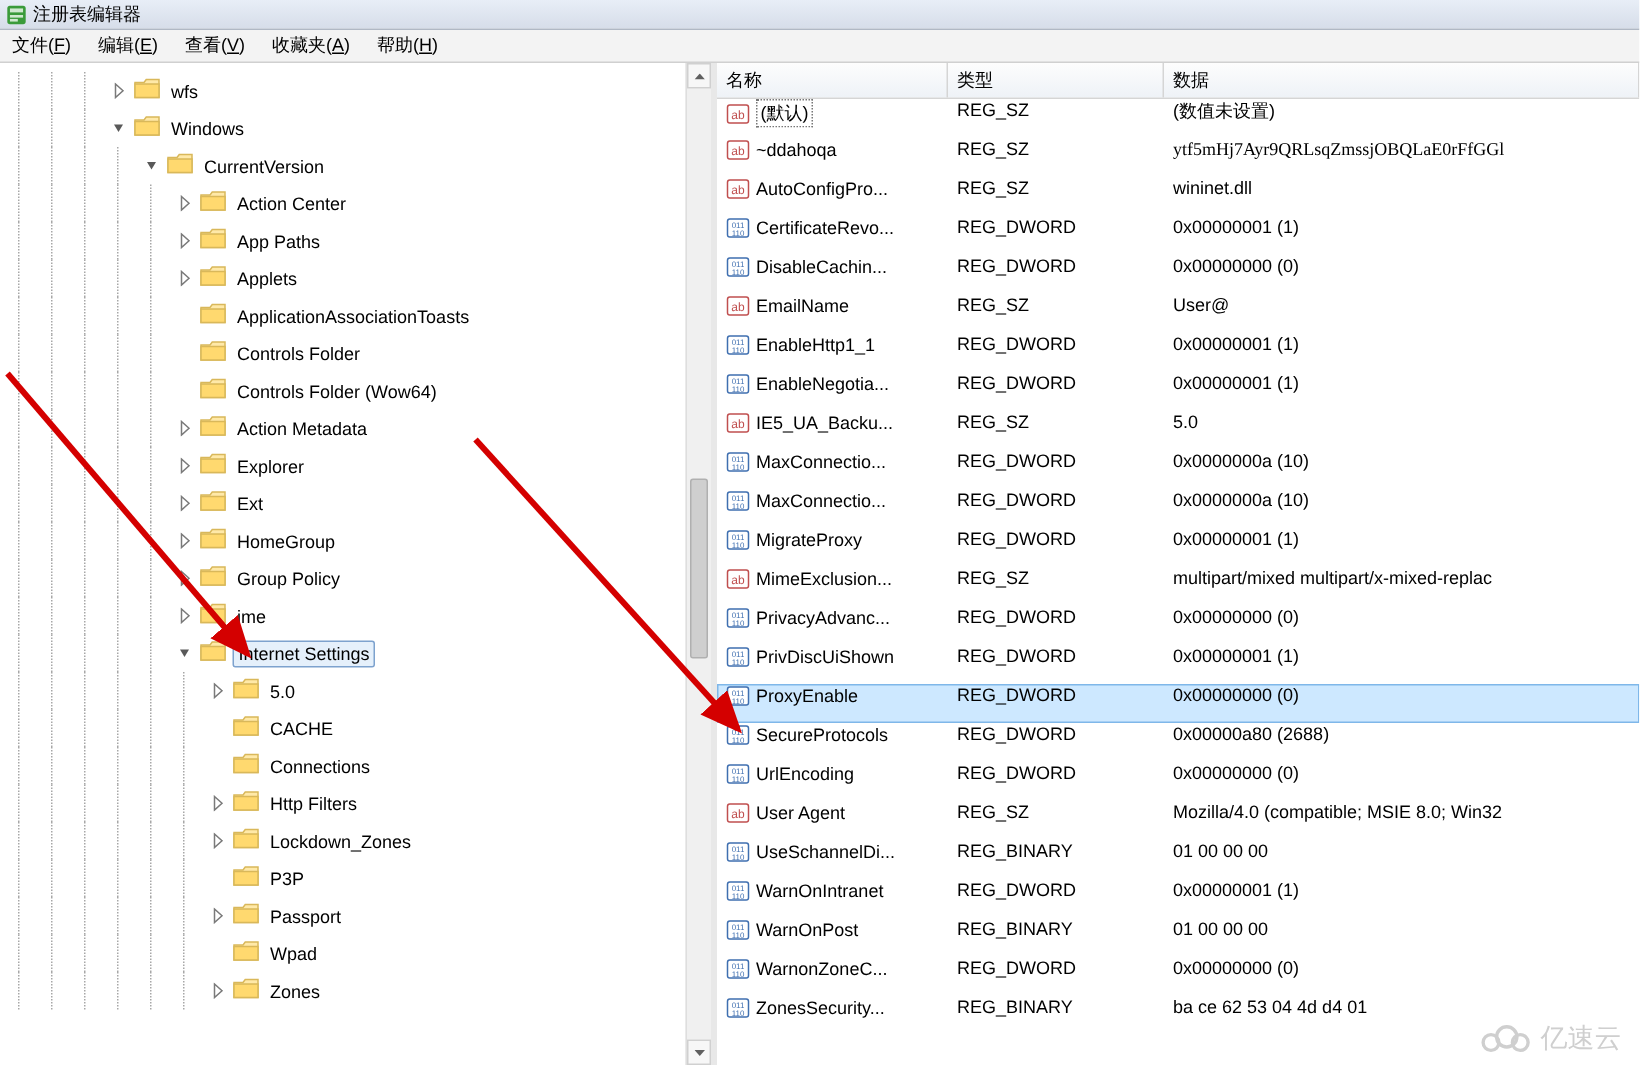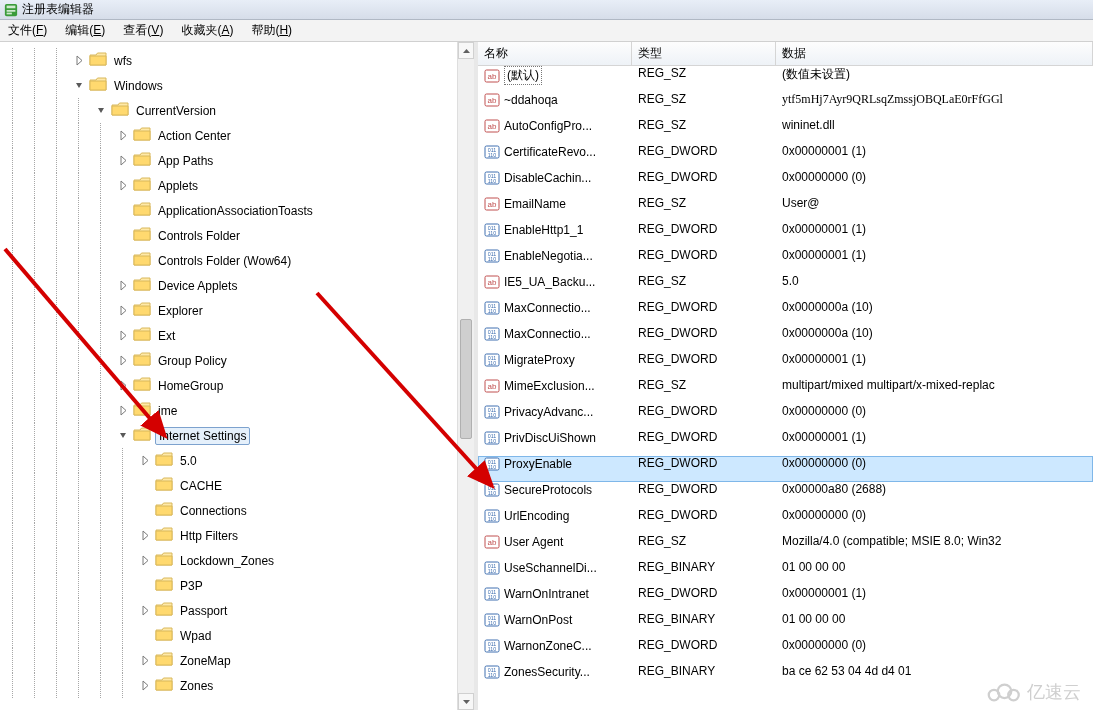--- a/index.html
+++ b/index.html
@@ -342,21 +342,21 @@
           </div>
           <div class="expander">
             <svg width="11" height="11" viewBox="0 0 11 11">
               <path d="M3 1 L8 5.5 L3 10 Z" fill="none" stroke="#7a7a7a" stroke-width="1"></path>
             </svg>
           </div>
           <span><svg class="folder-icon" viewBox="0 0 18 15">
               <path d="M1 3 L7 3 L8.5 1 L17 1 L17 13 L1 13 Z" fill="#ffe9a8" stroke="#d9b85a"></path>
               <path d="M1 4 L17 4 L17 13 L1 13 Z" fill="#ffd96f" stroke="#d9b85a"></path>
             </svg></span>
-          <span class="node-label">Device Applets</span>
+          <span class="node-label">Action Metadata</span>
         </div>
         <div class="tree-row">
           <div class="indent-lines" style="width: 118px;">
             <div class="vline" style="left: 12px;"></div>
             <div class="vline" style="left: 34px;"></div>
             <div class="vline" style="left: 56px;"></div>
             <div class="vline" style="left: 78px;"></div>
             <div class="vline" style="left: 100px;"></div>
           </div>
           <div class="expander">
@@ -399,58 +399,58 @@
           </div>
           <div class="expander">
             <svg width="11" height="11" viewBox="0 0 11 11">
               <path d="M3 1 L8 5.5 L3 10 Z" fill="none" stroke="#7a7a7a" stroke-width="1"></path>
             </svg>
           </div>
           <span><svg class="folder-icon" viewBox="0 0 18 15">
               <path d="M1 3 L7 3 L8.5 1 L17 1 L17 13 L1 13 Z" fill="#ffe9a8" stroke="#d9b85a"></path>
               <path d="M1 4 L17 4 L17 13 L1 13 Z" fill="#ffd96f" stroke="#d9b85a"></path>
             </svg></span>
+          <span class="node-label">HomeGroup</span>
+        </div>
+        <div class="tree-row">
+          <div class="indent-lines" style="width: 118px;">
+            <div class="vline" style="left: 12px;"></div>
+            <div class="vline" style="left: 34px;"></div>
+            <div class="vline" style="left: 56px;"></div>
+            <div class="vline" style="left: 78px;"></div>
+            <div class="vline" style="left: 100px;"></div>
+          </div>
+          <div class="expander">
+            <svg width="11" height="11" viewBox="0 0 11 11">
+              <path d="M3 1 L8 5.5 L3 10 Z" fill="none" stroke="#7a7a7a" stroke-width="1"></path>
+            </svg>
+          </div>
+          <span><svg class="folder-icon" viewBox="0 0 18 15">
+              <path d="M1 3 L7 3 L8.5 1 L17 1 L17 13 L1 13 Z" fill="#ffe9a8" stroke="#d9b85a"></path>
+              <path d="M1 4 L17 4 L17 13 L1 13 Z" fill="#ffd96f" stroke="#d9b85a"></path>
+            </svg></span>
           <span class="node-label">Group Policy</span>
         </div>
         <div class="tree-row">
           <div class="indent-lines" style="width: 118px;">
             <div class="vline" style="left: 12px;"></div>
             <div class="vline" style="left: 34px;"></div>
             <div class="vline" style="left: 56px;"></div>
             <div class="vline" style="left: 78px;"></div>
             <div class="vline" style="left: 100px;"></div>
           </div>
           <div class="expander">
             <svg width="11" height="11" viewBox="0 0 11 11">
               <path d="M3 1 L8 5.5 L3 10 Z" fill="none" stroke="#7a7a7a" stroke-width="1"></path>
             </svg>
           </div>
           <span><svg class="folder-icon" viewBox="0 0 18 15">
               <path d="M1 3 L7 3 L8.5 1 L17 1 L17 13 L1 13 Z" fill="#ffe9a8" stroke="#d9b85a"></path>
               <path d="M1 4 L17 4 L17 13 L1 13 Z" fill="#ffd96f" stroke="#d9b85a"></path>
             </svg></span>
-          <span class="node-label">HomeGroup</span>
-        </div>
-        <div class="tree-row">
-          <div class="indent-lines" style="width: 118px;">
-            <div class="vline" style="left: 12px;"></div>
-            <div class="vline" style="left: 34px;"></div>
-            <div class="vline" style="left: 56px;"></div>
-            <div class="vline" style="left: 78px;"></div>
-            <div class="vline" style="left: 100px;"></div>
-          </div>
-          <div class="expander">
-            <svg width="11" height="11" viewBox="0 0 11 11">
-              <path d="M3 1 L8 5.5 L3 10 Z" fill="none" stroke="#7a7a7a" stroke-width="1"></path>
-            </svg>
-          </div>
-          <span><svg class="folder-icon" viewBox="0 0 18 15">
-              <path d="M1 3 L7 3 L8.5 1 L17 1 L17 13 L1 13 Z" fill="#ffe9a8" stroke="#d9b85a"></path>
-              <path d="M1 4 L17 4 L17 13 L1 13 Z" fill="#ffd96f" stroke="#d9b85a"></path>
-            </svg></span>
           <span class="node-label">ime</span>
         </div>
         <div class="tree-row">
           <div class="indent-lines" style="width: 118px;">
             <div class="vline" style="left: 12px;"></div>
             <div class="vline" style="left: 34px;"></div>
             <div class="vline" style="left: 56px;"></div>
             <div class="vline" style="left: 78px;"></div>
             <div class="vline" style="left: 100px;"></div>
           </div>
@@ -601,40 +601,20 @@
             <div class="vline" style="left: 78px;"></div>
             <div class="vline" style="left: 100px;"></div>
             <div class="vline" style="left: 122px;"></div>
           </div>
           <div class="expander"></div>
           <span><svg class="folder-icon" viewBox="0 0 18 15">
               <path d="M1 3 L7 3 L8.5 1 L17 1 L17 13 L1 13 Z" fill="#ffe9a8" stroke="#d9b85a"></path>
               <path d="M1 4 L17 4 L17 13 L1 13 Z" fill="#ffd96f" stroke="#d9b85a"></path>
             </svg></span>
           <span class="node-label">Wpad</span>
-        </div>
-        <div class="tree-row">
-          <div class="indent-lines" style="width: 140px;">
-            <div class="vline" style="left: 12px;"></div>
-            <div class="vline" style="left: 34px;"></div>
-            <div class="vline" style="left: 56px;"></div>
-            <div class="vline" style="left: 78px;"></div>
-            <div class="vline" style="left: 100px;"></div>
-            <div class="vline" style="left: 122px;"></div>
-          </div>
-          <div class="expander">
-            <svg width="11" height="11" viewBox="0 0 11 11">
-              <path d="M3 1 L8 5.5 L3 10 Z" fill="none" stroke="#7a7a7a" stroke-width="1"></path>
-            </svg>
-          </div>
-          <span><svg class="folder-icon" viewBox="0 0 18 15">
-              <path d="M1 3 L7 3 L8.5 1 L17 1 L17 13 L1 13 Z" fill="#ffe9a8" stroke="#d9b85a"></path>
-              <path d="M1 4 L17 4 L17 13 L1 13 Z" fill="#ffd96f" stroke="#d9b85a"></path>
-            </svg></span>
-          <span class="node-label">ZoneMap</span>
         </div>
         <div class="tree-row">
           <div class="indent-lines" style="width: 140px;">
             <div class="vline" style="left: 12px;"></div>
             <div class="vline" style="left: 34px;"></div>
             <div class="vline" style="left: 56px;"></div>
             <div class="vline" style="left: 78px;"></div>
             <div class="vline" style="left: 100px;"></div>
             <div class="vline" style="left: 122px;"></div>
           </div>

